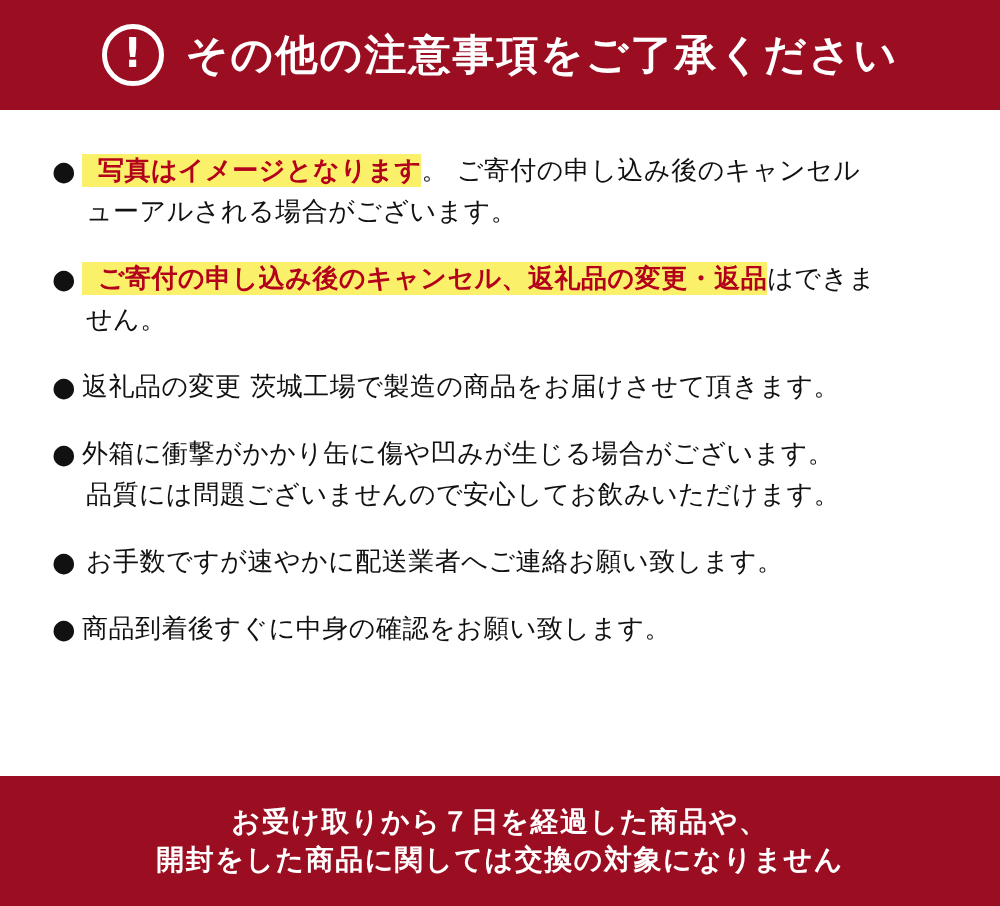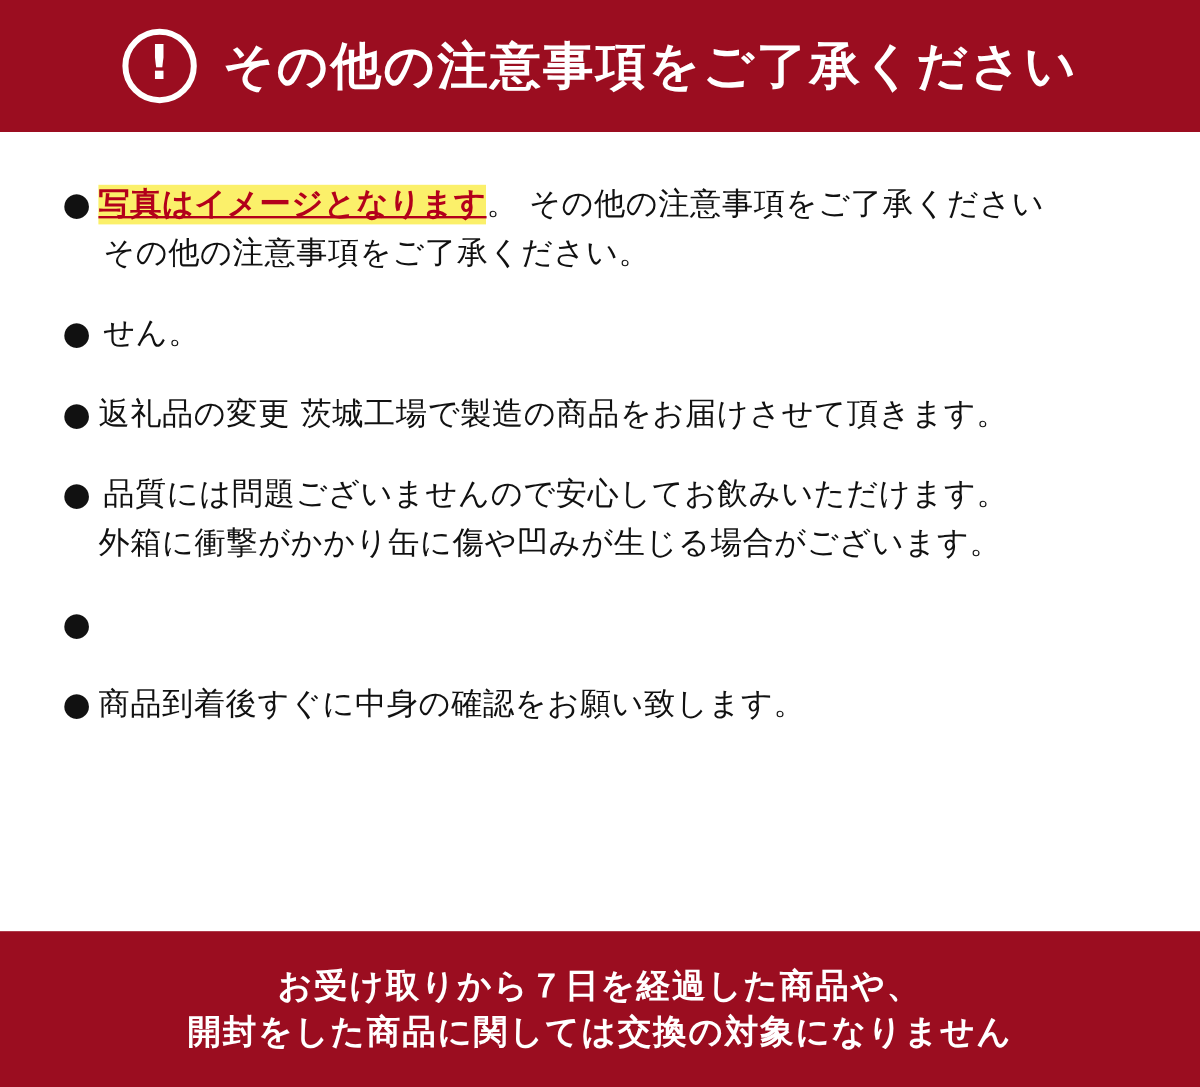--- a/index.html
+++ b/index.html
@@ -87,22 +87,21 @@
     line-height: 41px;
     letter-spacing: 0.5px;
     color: #111111;
     white-space: nowrap;
   }
   .note-line.indent {
     padding-left: 4px;
   }
   .hl {
     background: #fbf06a;
-    padding: 1px 0 2px 0;
-    text-decoration: underline;
+    padding: 1px 0 2px 16px;
   }
   .red {
     color: #b3001b;
     font-weight: bold;
   }
   .red-plain {
     color: #b3001b;
   }
 
   
@@ -133,46 +132,48 @@
     <div class="excl-icon">
       <span>!</span>
     </div>
     <div class="header-title">その他の注意事項をご了承ください</div>
   </div>
 
   <div class="notes-body" id="notes-list">
       <div class="note-item">
         <div class="note-bullet">●</div>
         <div class="note-lines">
-          <div class="note-line"><span class="hl red">写真はイメージとなります</span><span>。 その他の注意事項をご了承ください</span></div>
-          <div class="note-line indent"><span>その他の注意事項をご了承ください。</span></div>
+          <div class="note-line"><span class="hl red">写真はイメージとなります</span><span>。 ご寄付の申し込み後のキャンセル</span></div>
+          <div class="note-line indent"><span>ューアルされる場合がございます。</span></div>
         </div>
       </div>
       <div class="note-item">
         <div class="note-bullet">●</div>
         <div class="note-lines">
+          <div class="note-line"><span class="hl red">ご寄付の申し込み後のキャンセル、返礼品の変更・返品</span><span>はできま</span></div>
           <div class="note-line indent"><span>せん。</span></div>
         </div>
       </div>
       <div class="note-item">
         <div class="note-bullet">●</div>
         <div class="note-lines">
           <div class="note-line"><span>返礼品の変更 茨城工場で製造の商品をお届けさせて頂きます。</span></div>
         </div>
       </div>
       <div class="note-item">
         <div class="note-bullet">●</div>
         <div class="note-lines">
+          <div class="note-line"><span>外箱に衝撃がかかり缶に傷や凹みが生じる場合がございます。</span></div>
           <div class="note-line indent"><span>品質には問題ございませんので安心してお飲みいただけます。</span></div>
-          <div class="note-line"><span>外箱に衝撃がかかり缶に傷や凹みが生じる場合がございます。</span></div>
         </div>
       </div>
       <div class="note-item">
         <div class="note-bullet">●</div>
         <div class="note-lines">
+          <div class="note-line indent"><span>お手数ですが速やかに配送業者へご連絡お願い致します。</span></div>
         </div>
       </div>
       <div class="note-item">
         <div class="note-bullet">●</div>
         <div class="note-lines">
           <div class="note-line"><span>商品到着後すぐに中身の確認をお願い致します。</span></div>
         </div>
       </div>
     </div>
 

